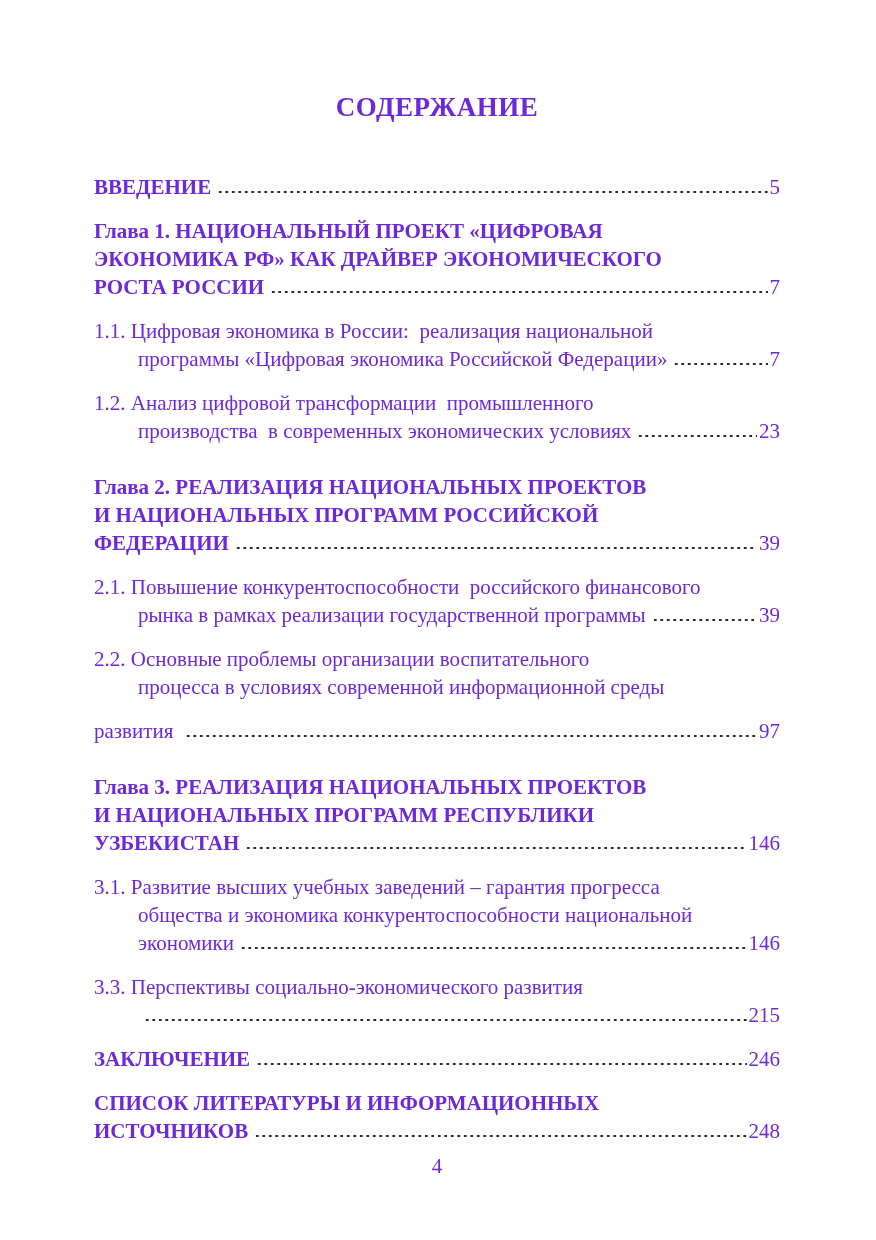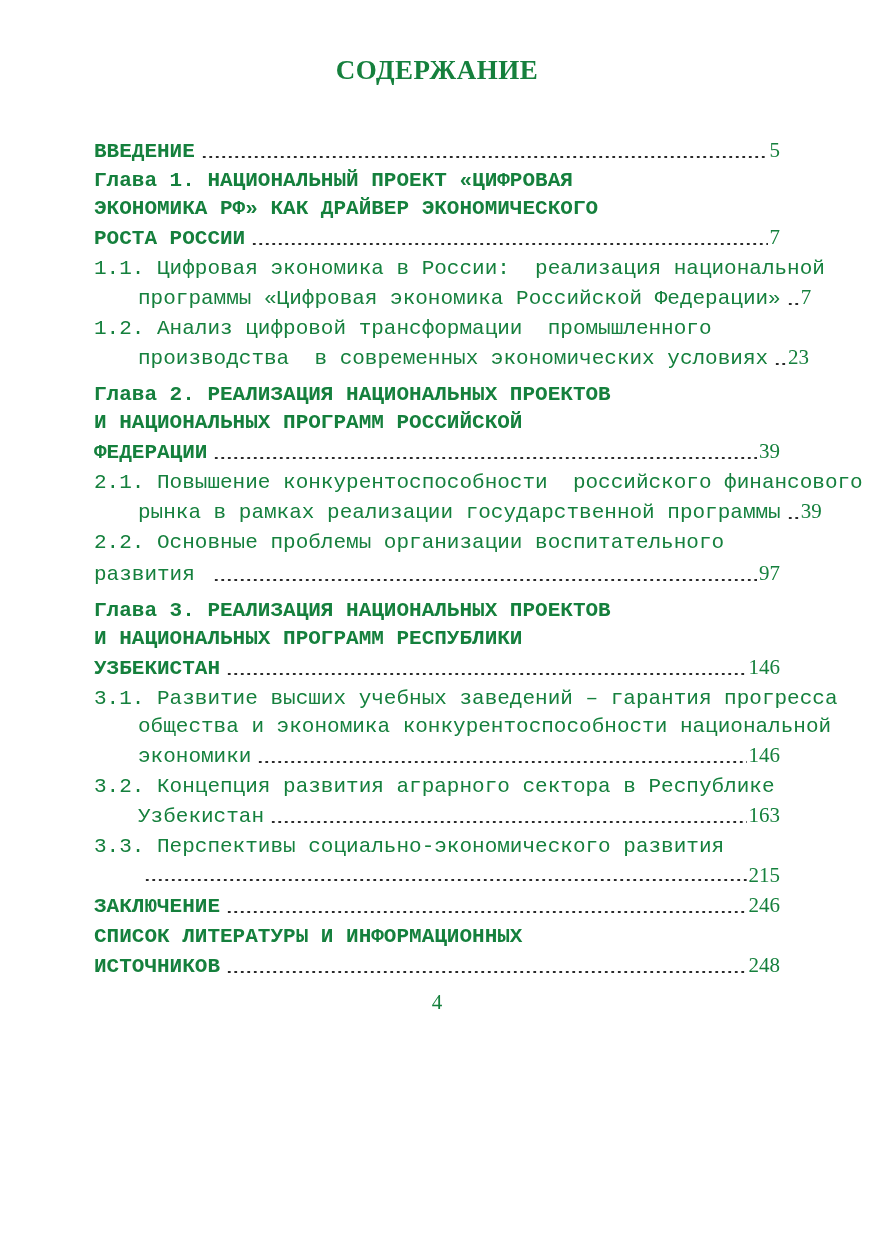--- a/index.html
+++ b/index.html
@@ -7,46 +7,46 @@
     padding: 0;
     background: #ffffff;
   }
   .page {
     position: relative;
     width: 876px;
     height: 1240px;
     margin: 0 auto;
     background: #ffffff;
     box-sizing: border-box;
-    padding: 56px 96px 0 94px;
+    padding: 93px 96px 0 94px;
     font-family: "Liberation Serif", "DejaVu Serif", serif;
-    color: #15803d;
+    color: #6d28d9;
     overflow: hidden;
   }
   .toc-title {
     font-size: 27px;
     font-weight: bold;
     line-height: 28px;
     text-align: center;
     letter-spacing: 0.5px;
     margin: 0 0 52px 0;
   }
   .toc { width: 100%; }
   .entry { width: 100%; }
-  .entry + .entry { margin-top: 2px; }
-  .entry + .entry--chapter { margin-top: 8px; }
-  .entry--main + .entry--chapter { margin-top: 1px; }
+  .entry + .entry { margin-top: 16px; }
+  .entry + .entry--chapter { margin-top: 28px; }
+  .entry--main + .entry--chapter { margin-top: 16px; }
   .line {
     display: flex;
     align-items: baseline;
     line-height: 28px;
     font-size: 21px;
   }
   .entry--sub .line:not(:first-child) { padding-left: 44px; }
-  .txt { white-space: pre; font-family: Liberation Mono, monospace; }
+  .txt { white-space: pre; }
   .entry--chapter .txt,
   .entry--main .txt { font-weight: bold; }
   .dots {
     flex: 1 1 auto;
     min-width: 12px;
     align-self: flex-end;
     height: 6px;
     margin: 0 2px 6px 6px;
     background-image: radial-gradient(circle, #2a2a2a 1.25px, transparent 1.5px);
     background-size: 6.5px 6px;
@@ -127,20 +127,23 @@
         <div class="line">
           <span class="txt">рынка в рамках реализации государственной программы</span>
           <span class="dots"></span>
           <span class="pg">39</span>
         </div>
       </div>
       <div class="entry entry--sub">
         <div class="line">
           <span class="txt">2.2. Основные проблемы организации воспитательного</span>
         </div>
+        <div class="line">
+          <span class="txt">процесса в условиях современной информационной среды</span>
+        </div>
       </div>
       <div class="entry entry--sub">
         <div class="line">
           <span class="txt">развития </span>
           <span class="dots"></span>
           <span class="pg">97</span>
         </div>
       </div>
       <div class="entry entry--chapter">
         <div class="line">
@@ -159,30 +162,20 @@
         <div class="line">
           <span class="txt">3.1. Развитие высших учебных заведений – гарантия прогресса</span>
         </div>
         <div class="line">
           <span class="txt">общества и экономика конкурентоспособности национальной</span>
         </div>
         <div class="line">
           <span class="txt">экономики</span>
           <span class="dots"></span>
           <span class="pg">146</span>
-        </div>
-      </div>
-      <div class="entry entry--sub">
-        <div class="line">
-          <span class="txt">3.2. Концепция развития аграрного сектора в Республике</span>
-        </div>
-        <div class="line">
-          <span class="txt">Узбекистан</span>
-          <span class="dots"></span>
-          <span class="pg">163</span>
         </div>
       </div>
       <div class="entry entry--sub">
         <div class="line">
           <span class="txt">3.3. Перспективы социально-экономического развития</span>
         </div>
         <div class="line">
           <span class="dots"></span>
           <span class="pg">215</span>
         </div>

